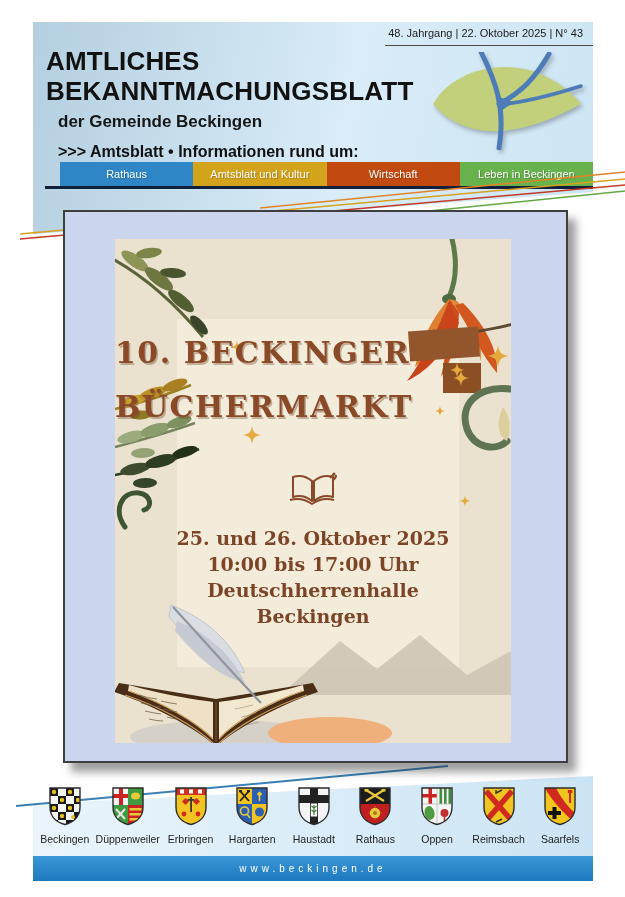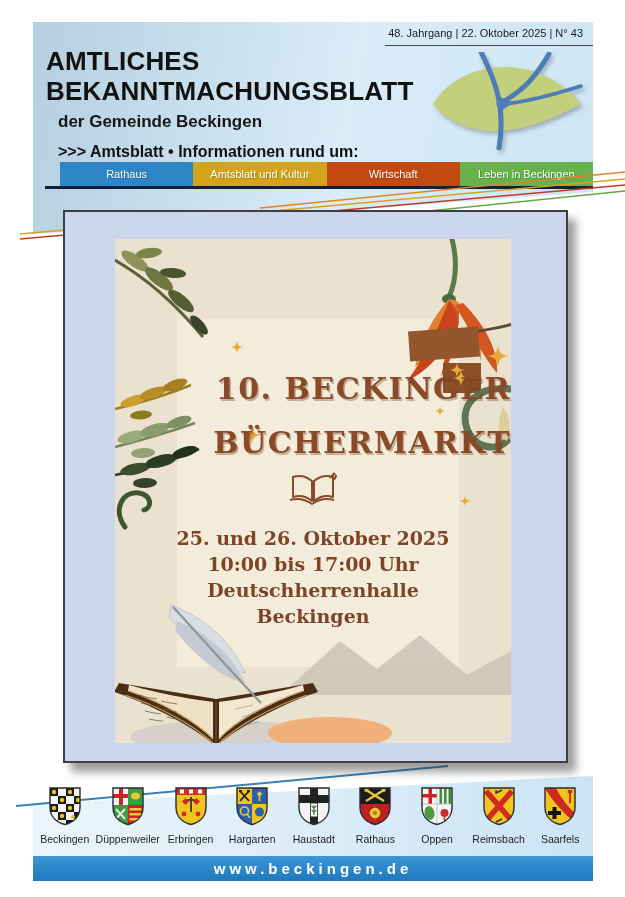--- a/index.html
+++ b/index.html
@@ -23,40 +23,40 @@
   .tab-rule{position:absolute;left:12px;top:164px;width:548px;height:2.5px;background:#10203c;}
   
   .deco{position:absolute;left:0;top:0;z-index:1;}
   
   .poster{position:absolute;left:63px;top:210px;width:501px;height:549px;z-index:5;
     background:#cbd5ee;border:2px solid #3f3f3f;
     box-shadow:8px 9px 8px rgba(40,40,40,.45);}
   .artwork{position:absolute;left:50px;top:27px;width:396px;height:504px;background:#eae2cf;overflow:hidden;}
   .inner-panel{position:absolute;left:62px;top:80px;width:282px;height:348px;background:#f3ecdb;}
   .art-svg{position:absolute;left:0;top:0;}
-  .poster-title{position:absolute;left:0;width:100%;text-align:right;
+  .poster-title{position:absolute;left:0;width:100%;text-align:left;
     font-family:"DejaVu Serif",serif;font-weight:700;color:#8a4a28;
     text-transform:uppercase;letter-spacing:1.5px;font-size:30px;
-    text-shadow:1.5px 1.5px 0 rgba(101,58,28,.35);margin-top:36px;}
+    text-shadow:1.5px 1.5px 0 rgba(101,58,28,.35);}
   .pt1{top:96px;} .pt2{top:150px;}
   .poster-icon{position:absolute;left:50%;top:232px;transform:translateX(-50%);}
   .poster-info{position:absolute;left:0;top:286px;width:100%;text-align:center;
     font-family:"DejaVu Serif",serif;font-weight:700;color:#7d4527;
     font-size:19px;line-height:26px;}
   
   .bottom-band{position:absolute;left:33px;top:768px;width:560px;height:88px;z-index:0;
     background:linear-gradient(to right,#eaf5fb,#cbe4f5);
     clip-path:polygon(0 36px,100% 8px,100% 100%,0 100%);}
   .crest-row{position:absolute;left:34px;top:786px;width:557px;display:flex;z-index:6;}
   .crest{flex:1 1 0;text-align:center;}
   .crest-label{display:block;margin-top:3px;font-size:10.5px;color:#222;white-space:nowrap;}
   .url-bar{position:absolute;left:33px;top:856px;width:560px;height:25px;z-index:6;
     display:flex;align-items:center;justify-content:center;
     background:linear-gradient(to bottom,#3b97d8,#1f78bd);cursor:pointer;}
-  .url-text{color:#fff;font-size:15px;font-weight:700;letter-spacing:4px;}
+  .url-text{color:#fff;font-size:10px;font-weight:400;letter-spacing:4px;}
 </style>
 </head>
 <body>
 
 <div class="page">
 
   <div class="masthead">
     <div class="issue-line">48. Jahrgang | 22. Oktober 2025 | N° 43</div>
     <div class="issue-rule"></div>
     <div class="mast-title">

